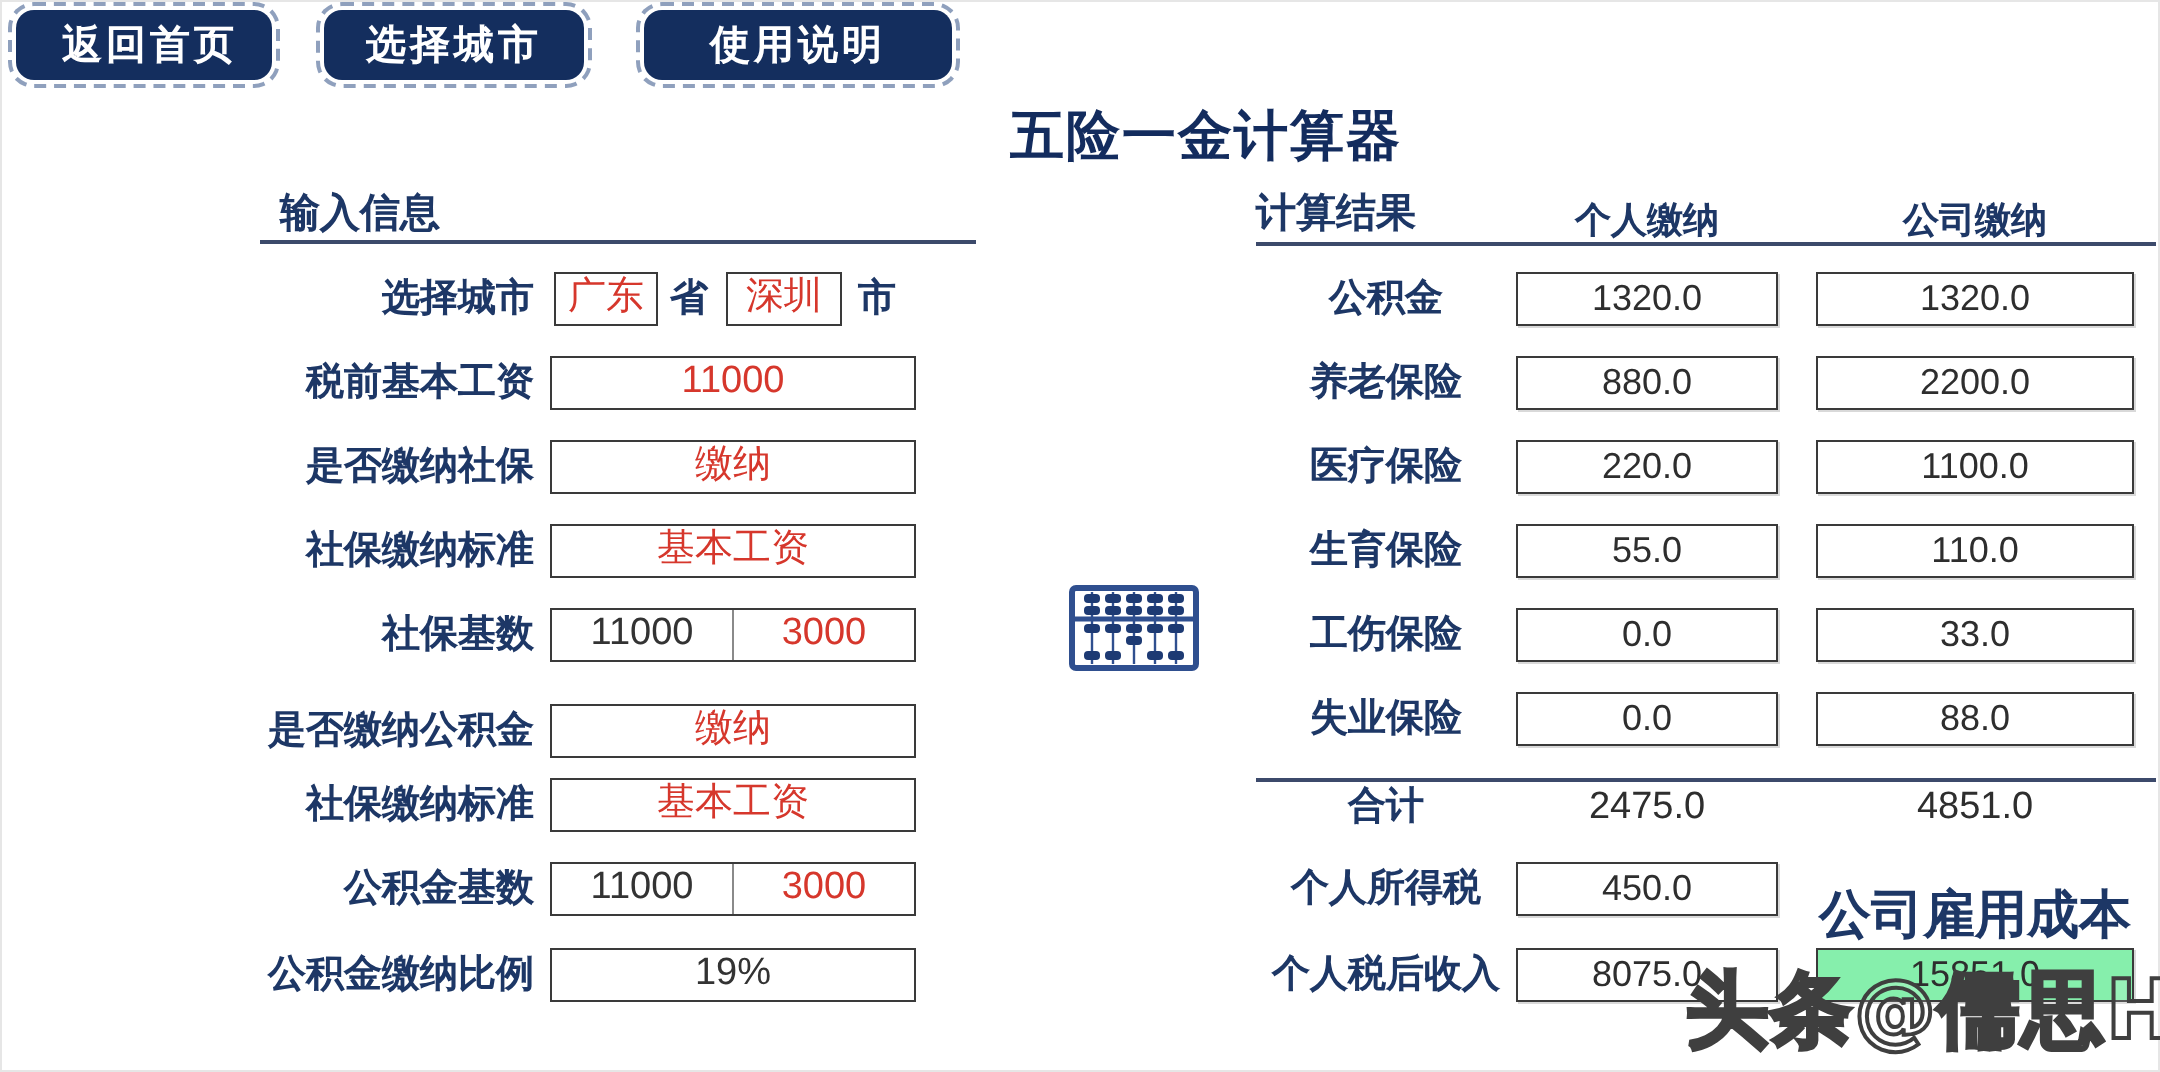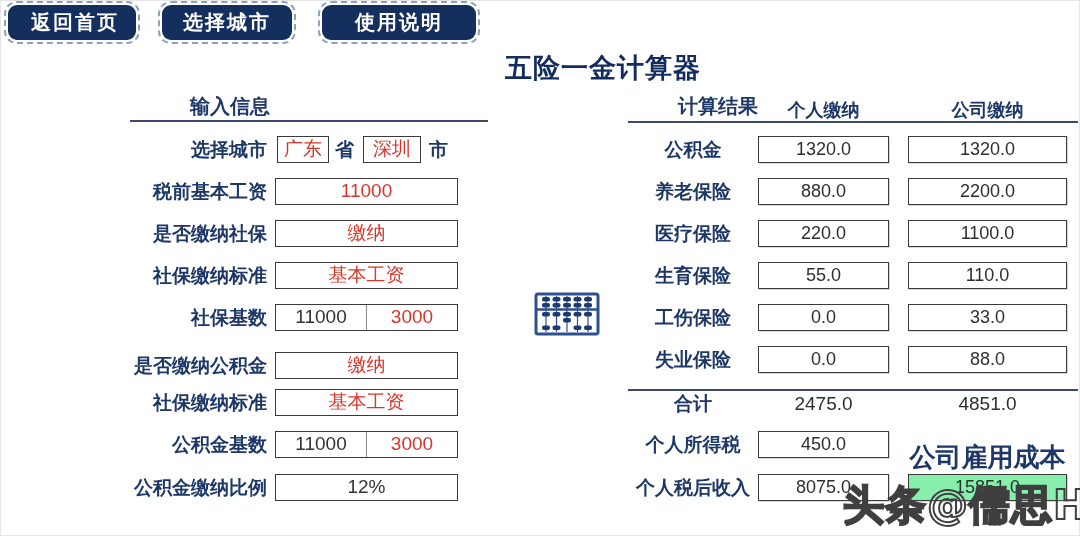--- a/index.html
+++ b/index.html
@@ -19,21 +19,21 @@
   .btn1{left:8px;width:128px;padding-left:12px;}
   .btn2{left:162px;width:130px;}
   .btn3{left:322px;width:154px;}
   
   .title{
     position:absolute;left:453px;top:50px;width:300px;text-align:center;
     font-size:27px;font-weight:bold;color:#132C5E;letter-spacing:1px;
   }
   
   .panel-header{
-    position:absolute;font-size:20px;font-weight:bold;color:#1D3766;text-align:right;
+    position:absolute;font-size:20px;font-weight:bold;color:#1D3766;text-align:left;
   }
   .hline{position:absolute;height:2px;background:#3C4A6B;}
   .col-header{
     position:absolute;top:98px;font-size:18px;font-weight:bold;color:#1D3766;text-align:center;
   }
   
   .in-row{position:absolute;left:130px;width:345px;height:36px;}
   .in-label{
     position:absolute;left:0;top:0;width:137px;line-height:36px;text-align:right;
     font-size:19px;font-weight:bold;color:#1D3766;white-space:nowrap;
@@ -152,21 +152,21 @@
   <div class="in-row" style="top:427px;">
     <div class="in-label">公积金基数</div>
     <div class="in-box split">
       <span class="cell dark">11000</span>
       <span class="cell red divl">3000</span>
     </div>
   </div>
 
   <div class="in-row" style="top:470px;">
     <div class="in-label">公积金缴纳比例</div>
-    <div class="in-box"><span class="dark">12%</span></div>
+    <div class="in-box"><span class="dark">19%</span></div>
   </div>
 
   <svg class="abacus" width="66" height="44" viewBox="0 0 66 44">
     <rect x="2" y="2" width="62" height="40" fill="none" stroke="#2F4F8F" stroke-width="3" rx="2"></rect>
     <line x1="3" y1="17.5" x2="63" y2="17.5" stroke="#2F4F8F" stroke-width="2.5"></line>
     <g stroke="#2F4F8F" stroke-width="1.2">
       <line x1="12" y1="4" x2="12" y2="40"></line>
         <line x1="22.5" y1="4" x2="22.5" y2="40"></line>
       <line x1="33" y1="4" x2="33" y2="40"></line>
         <line x1="43.5" y1="4" x2="43.5" y2="40"></line>

